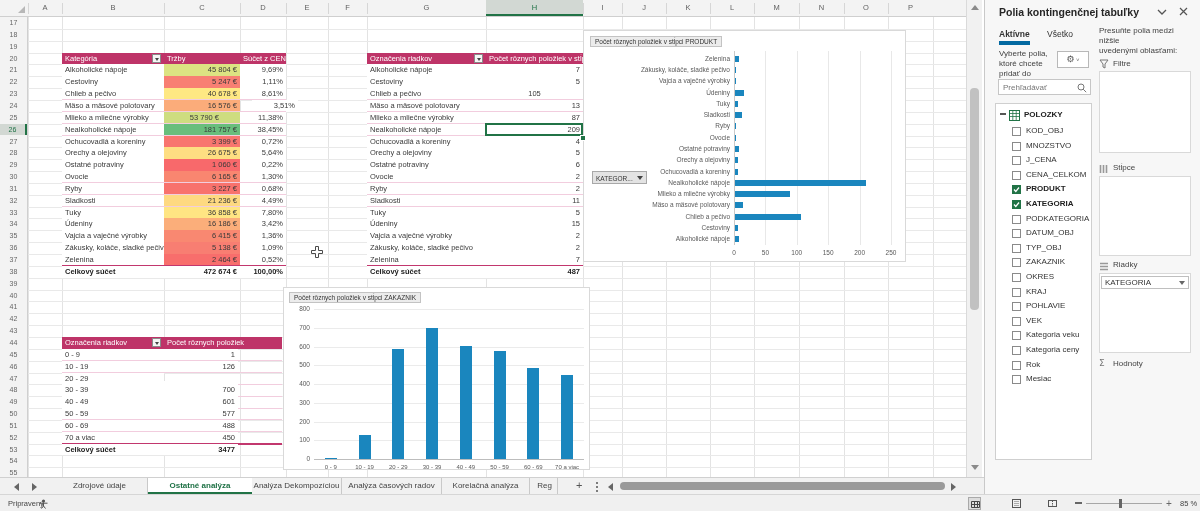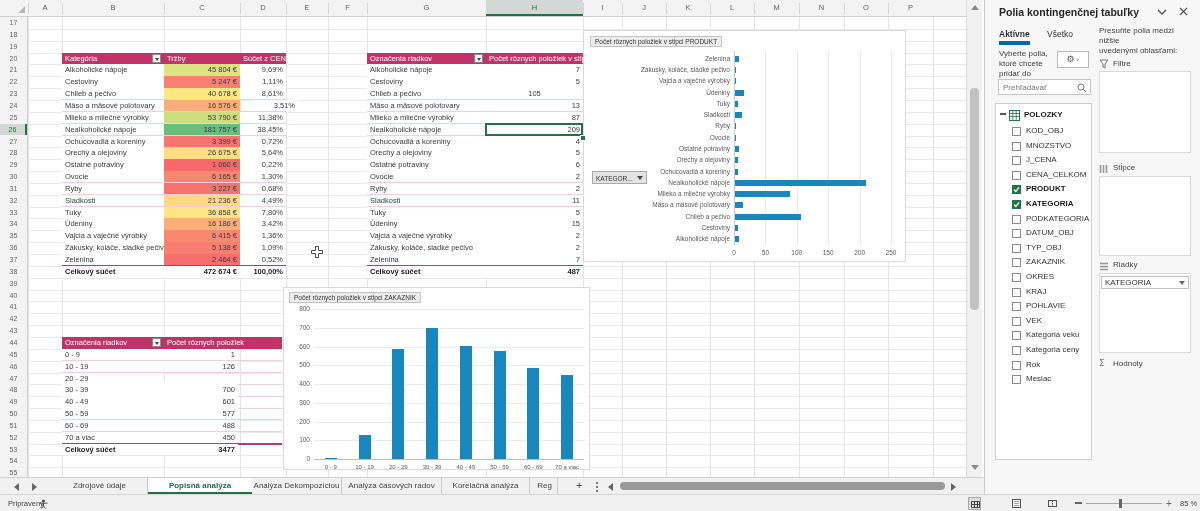--- a/index.html
+++ b/index.html
@@ -224,21 +224,21 @@
         <div style="position: absolute; left: 62px; top: 87.6px; width: 224px; height: 1px; background: rgb(242, 205, 222);"></div>
         <div class="pt-c" style="left: 62px; top: 88.1px; width: 102px; height: 11.85px; text-align: left; padding-left: 3px; padding-right: 3px; background: rgb(255, 255, 255);">Chlieb a pečivo</div>
         <div class="pt-c" style="left: 164px; top: 88.1px; width: 76px; height: 11.85px; text-align: right; padding-left: 3px; padding-right: 3px; background: rgb(254, 232, 131);">40 678 €</div>
         <div class="pt-c" style="left: 240px; top: 88.1px; width: 46px; height: 11.85px; text-align: right; padding-left: 3px; padding-right: 3px; background: rgb(255, 255, 255);">8,61%</div>
         <div style="position: absolute; left: 62px; top: 99.45px; width: 224px; height: 1px; background: rgb(242, 205, 222);"></div>
         <div class="pt-c" style="left: 62px; top: 99.95px; width: 102px; height: 11.85px; text-align: left; padding-left: 3px; padding-right: 3px; background: rgb(255, 255, 255);">Mäso a mäsové polotovary</div>
         <div class="pt-c" style="left: 164px; top: 99.95px; width: 76px; height: 11.85px; text-align: right; padding-left: 3px; padding-right: 3px; background: rgb(251, 172, 122);">16 576 €</div>
         <div class="pt-c" style="left: 252px; top: 99.95px; width: 46px; height: 11.85px; text-align: right; padding-left: 3px; padding-right: 3px; background: rgb(255, 255, 255);">3,51%</div>
         <div style="position: absolute; left: 62px; top: 111.3px; width: 224px; height: 1px; background: rgb(242, 205, 222);"></div>
         <div class="pt-c" style="left: 62px; top: 111.8px; width: 102px; height: 11.85px; text-align: left; padding-left: 3px; padding-right: 3px; background: rgb(255, 255, 255);">Mlieko a mliečne výrobky</div>
-        <div class="pt-c" style="left: 164px; top: 111.8px; width: 76px; height: 11.85px; text-align: right; padding-left: 3px; padding-right: 3px; background: rgb(206, 221, 128);">53 790 €</div>
+        <div class="pt-c" style="left: 164px; top: 111.8px; width: 76px; height: 11.85px; text-align: right; padding-left: 3px; padding-right: 21px; background: rgb(206, 221, 128);">53 790 €</div>
         <div class="pt-c" style="left: 240px; top: 111.8px; width: 46px; height: 11.85px; text-align: right; padding-left: 3px; padding-right: 3px; background: rgb(255, 255, 255);">11,38%</div>
         <div style="position: absolute; left: 62px; top: 123.15px; width: 224px; height: 1px; background: rgb(242, 205, 222);"></div>
         <div class="pt-c" style="left: 62px; top: 123.65px; width: 102px; height: 11.85px; text-align: left; padding-left: 3px; padding-right: 3px; background: rgb(255, 255, 255);">Nealkoholické nápoje</div>
         <div class="pt-c" style="left: 164px; top: 123.65px; width: 76px; height: 11.85px; text-align: right; padding-left: 3px; padding-right: 3px; background: rgb(104, 190, 124);">181 757 €</div>
         <div class="pt-c" style="left: 240px; top: 123.65px; width: 46px; height: 11.85px; text-align: right; padding-left: 3px; padding-right: 3px; background: rgb(255, 255, 255);">38,45%</div>
         <div style="position: absolute; left: 62px; top: 135px; width: 224px; height: 1px; background: rgb(242, 205, 222);"></div>
         <div class="pt-c" style="left: 62px; top: 135.5px; width: 102px; height: 11.85px; text-align: left; padding-left: 3px; padding-right: 3px; background: rgb(255, 255, 255);">Ochucovadlá a koreniny</div>
         <div class="pt-c" style="left: 164px; top: 135.5px; width: 76px; height: 11.85px; text-align: right; padding-left: 3px; padding-right: 3px; background: rgb(248, 117, 111);">3 399 €</div>
         <div class="pt-c" style="left: 240px; top: 135.5px; width: 46px; height: 11.85px; text-align: right; padding-left: 3px; padding-right: 3px; background: rgb(255, 255, 255);">0,72%</div>
         <div style="position: absolute; left: 62px; top: 146.85px; width: 224px; height: 1px; background: rgb(242, 205, 222);"></div>
@@ -480,21 +480,21 @@
   <div class="tri" style="left:4px;top:5px;border:4px solid transparent;border-bottom:5px solid #8a8a8a;border-top:none;"></div>
   <div id="vthumb" style="top:88px;height:222px;"></div>
   <div class="tri" style="left:4px;top:465px;border:4px solid transparent;border-top:5px solid #8a8a8a;border-bottom:none;"></div>
 </div>
 
 <div id="tabbar" class="abs">
   <div class="tri" style="left:14px;top:5px;border:4px solid transparent;border-right:5px solid #666;border-left:none;"></div>
   <div class="tri" style="left:32px;top:5px;border:4px solid transparent;border-left:5px solid #666;border-right:none;"></div>
   <div id="stabs">
       <div class="stab" style="left: 52px; width: 96px;">Zdrojové údaje</div>
-      <div class="stab active" style="left: 148px; width: 104px;">Popisná analýza</div>
+      <div class="stab active" style="left: 148px; width: 104px;">Ostatné analýza</div>
       <div class="stab" style="left: 252px; width: 90px;">Analýza Dekompozíciou</div>
       <div class="stab" style="left: 342px; width: 100px;">Analýza časových radov</div>
       <div class="stab" style="left: 442px; width: 88px;">Korelačná analýza</div>
       <div class="stab" style="left: 532px; width: 26px;">Reg</div>
     </div>
   <div class="abs hdots" style="left:558px;top:7px;"><i></i><i></i><i></i></div>
   <div class="abs" style="left:576px;top:1px;font-size:11px;color:#555;">+</div>
   <div class="abs dots3" style="left:596px;top:4px;">
       <i></i>
       <i></i>

